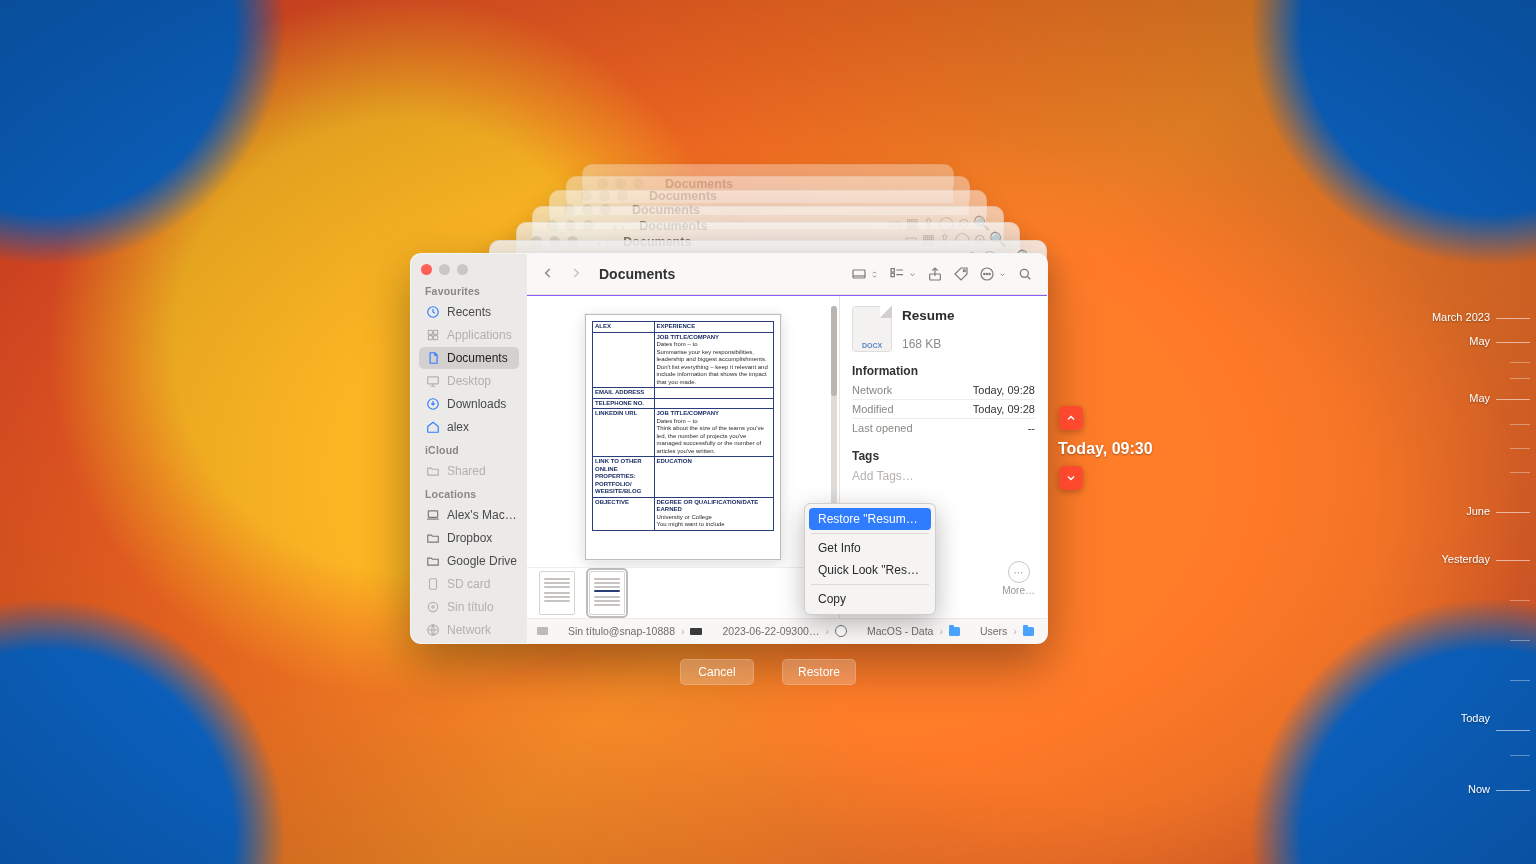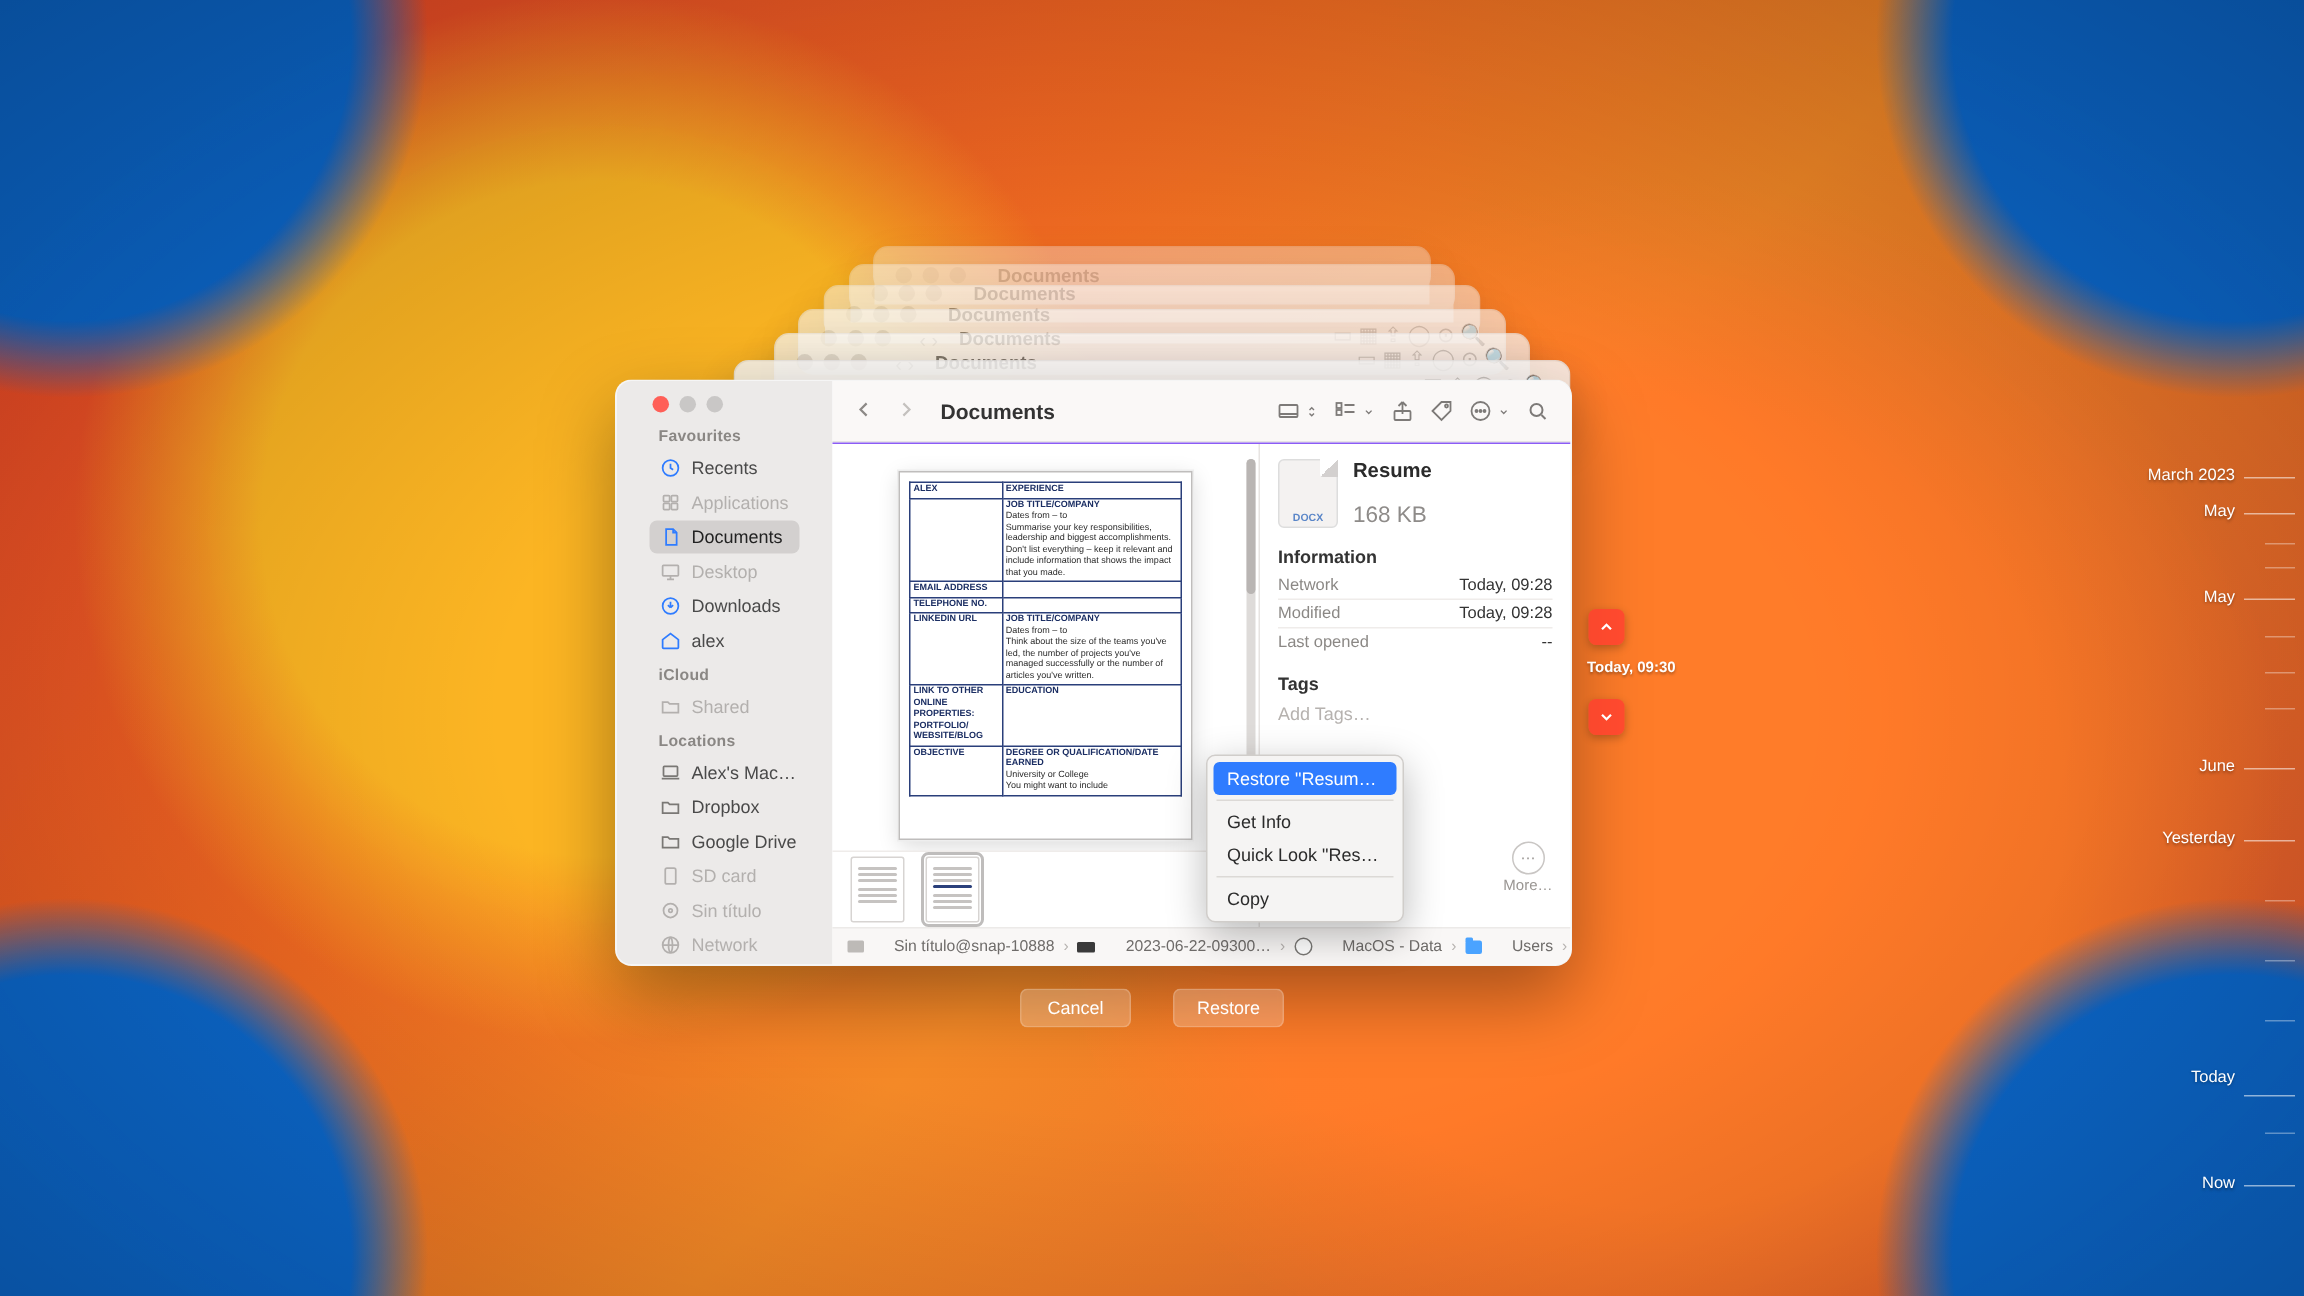--- a/index.html
+++ b/index.html
@@ -31,21 +31,21 @@
   .ghost .title{font-weight:600;color:#555;margin-left:6px;font-size:12.5px}
   .ghost .nav{display:flex;gap:10px;color:#aaa;margin-left:4px}
   .ghost .tools{position:absolute;right:12px;top:8px;display:flex;gap:18px;color:#bfbdbc;font-size:14px}
 
   
   .finder{
     position:absolute;left:410px;top:253px;width:636px;height:389px;
     background:#fff;border-radius:11px;box-shadow:0 20px 50px rgba(0,0,0,.35);
     display:flex;overflow:hidden;border:1px solid rgba(0,0,0,.04);
   }
-  .sidebar{width:108px;flex:0 0 108px;background:#eceae9;padding:10px 18px;overflow:hidden}
+  .sidebar{width:108px;flex:0 0 108px;background:#eceae9;padding:10px 4px;overflow:hidden}
   .traffic{display:flex;gap:7px;margin:0 0 10px 6px}
   .traffic span{width:11px;height:11px;border-radius:50%;display:inline-block}
   .dot-r{background:#ff5f57}.dot-y{background:#c9c7c6}.dot-g{background:#c9c7c6}
   .side-h{font-size:10.5px;color:#8a8784;font-weight:600;margin:6px 0 4px 10px;letter-spacing:.2px}
   .side-item{display:flex;align-items:center;gap:7px;height:22px;margin:1px 4px;padding:0 7px;border-radius:5px;font-size:12px;color:#4a4a4a;white-space:nowrap;overflow:hidden;text-overflow:ellipsis}
   .side-item.sel{background:#d3d0cf;color:#222}
   .side-item.dim{color:#b3b0ae}
   .ic{width:14px;height:14px;flex:0 0 14px;display:inline-flex;align-items:center;justify-content:center}
   .ic svg{width:14px;height:14px}
 
@@ -72,21 +72,21 @@
   .thumb{width:34px;height:42px;background:#fff;border:1px solid #d7d4d2;border-radius:2px;position:relative;overflow:hidden}
   .thumb.sel{outline:2px solid #bfbdbc;outline-offset:1px}
   .thumb .ln{position:absolute;left:4px;right:4px;height:1.5px;background:#c6c3c1;border-radius:1px}
 
   .info{width:183px;flex:0 0 183px;border-left:1px solid #e7e4e2;padding:10px 12px 6px;display:flex;flex-direction:column;overflow:hidden;font-size:11.5px;position:relative}
   .info .fileicon{width:38px;height:44px;background:#f4f2f1;border:1px solid #ddd;border-radius:4px;position:relative;display:flex;align-items:center;justify-content:center;flex-direction:column}
   .info .fileicon::before{content:"";position:absolute;right:-1px;top:-1px;width:12px;height:12px;background:linear-gradient(135deg,#fff 50%,#d3d0cf 50%);border-bottom-left-radius:2px}
   .info .ext{font-size:7px;font-weight:700;color:#5a86c8;margin-top:auto;margin-bottom:2px}
   .info-head{display:flex;gap:10px;align-items:center}
   .info-name{font-weight:700;font-size:13.5px}
-  .info-size{color:#8e8b89;font-size:15px;margin-top:14px}
+  .info-size{color:#8e8b89;font-size:12px;margin-top:14px}
   .info-h{font-weight:700;font-size:12px;margin-top:12px;margin-bottom:3px;color:#333}
   .row{display:flex;justify-content:space-between;padding:3px 0;border-bottom:1px solid #efecea;font-size:11px}
   .row .k{color:#8b8885}.row .v{color:#333}
   .addtags{color:#b6b2af;font-size:12px;margin-top:3px}
   .more{position:absolute;right:12px;bottom:22px;text-align:center;color:#9a9693;font-size:10px}
   .more .circ{width:20px;height:20px;border:1px solid #c9c6c4;border-radius:50%;margin:0 auto 2px;display:flex;align-items:center;justify-content:center}
 
   .pathbar{height:24px;display:flex;align-items:center;gap:6px;padding:0 10px;border-top:1px solid #eceae8;font-size:10.5px;color:#6f6c6a;background:#f9f7f6;white-space:nowrap;overflow:hidden}
   .pathbar .sep{color:#b6b2af}
   .pi{display:inline-flex;align-items:center;gap:20px}
@@ -111,21 +111,21 @@
   .btn{width:72px;height:24px;display:flex;align-items:center;justify-content:center;border-radius:5px;font-size:12px;color:#fff;background:rgba(255,255,255,.22);backdrop-filter:blur(2px);border:1px solid rgba(255,255,255,.18);cursor:default}
 
   
   .tl{position:absolute;right:6px;top:0;bottom:0;width:160px;pointer-events:none}
   .tick{position:absolute;right:0;width:34px;height:1px;background:rgba(255,255,255,.55)}
   .tick.short{width:20px;background:rgba(255,255,255,.35)}
   .lbl{position:absolute;right:40px;color:#fff;font-size:11px;text-shadow:0 1px 2px rgba(0,0,0,.35);white-space:nowrap}
   
   .navchip{position:absolute;left:1059px;width:24px;height:24px;border-radius:5px;background:rgba(255,64,48,.82);display:flex;align-items:center;justify-content:center;color:#fff;box-shadow:0 2px 6px rgba(0,0,0,.25)}
   .navchip svg{width:12px;height:12px}
-  .nowlabel{position:absolute;left:1058px;top:440px;color:#fff;font-size:10px;font-weight:600;text-shadow:0 1px 2px rgba(0,0,0,.35)}
+  .nowlabel{position:absolute;left:1058px;top:440px;color:#fff;font-size:16px;font-weight:600;text-shadow:0 1px 2px rgba(0,0,0,.35)}
 
   
   *{user-select:none}
 </style>
 </head>
 <body>
 
 <div class="desktop"></div>
 
 <div class="ghost" style="top:164px;width:370px;height:28px;opacity:.35">

